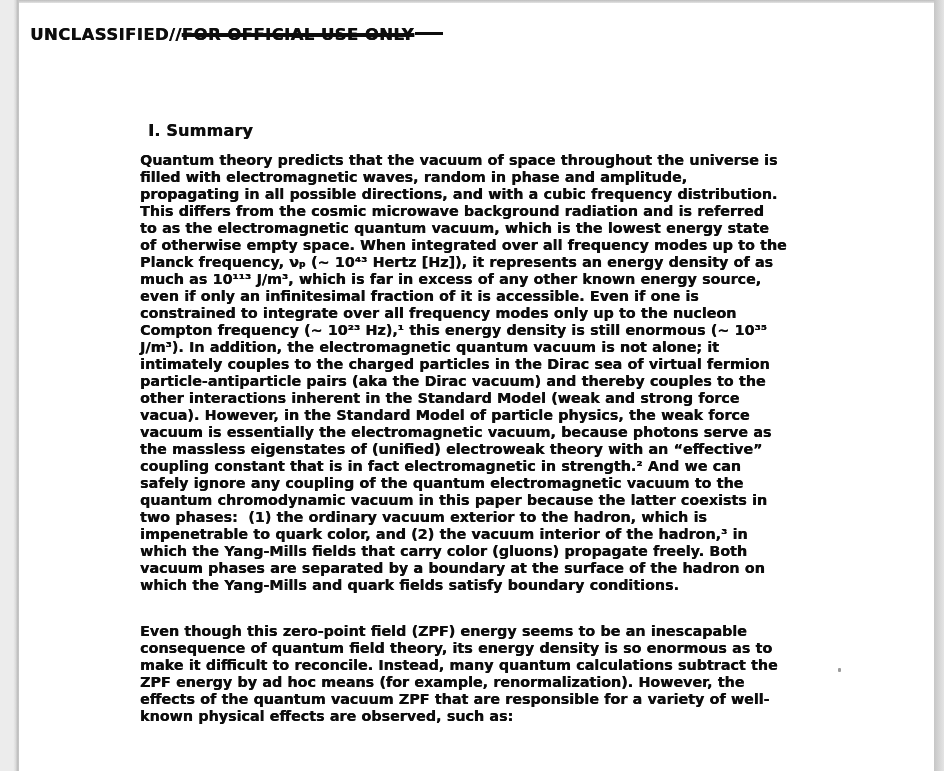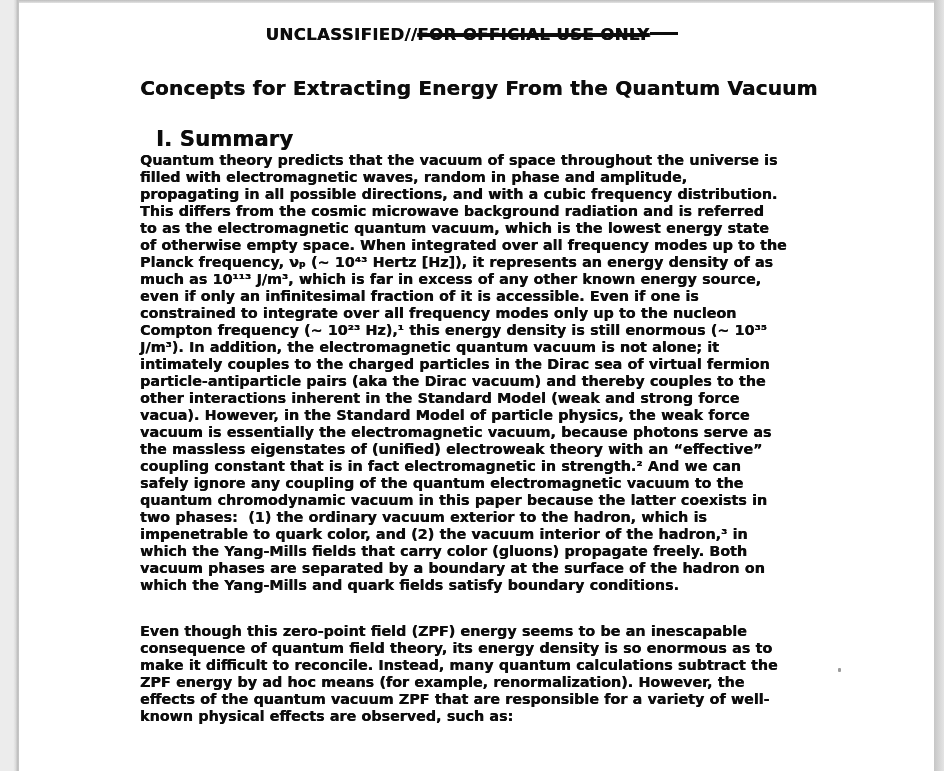--- a/index.html
+++ b/index.html
@@ -29,21 +29,20 @@
     position: absolute; top: 0; right: 0; bottom: 0; width: 10px;
     background: linear-gradient(to right, #c6c6c6, #e4e4e4);
   }
   .speck {
     position: absolute; left: 838px; top: 668px; width: 3px; height: 4px;
     background: #9c9c9c; border-radius: 1px;
   }
   
   .banner {
     position: absolute; top: 25px; left: 30px; right: 30px;
-    text-align: center;
     font-weight: bold;
     font-size: 16.5px;
     letter-spacing: 0.4px;
     white-space: nowrap;
     text-shadow: 0.4px 0 0 currentColor;
   }
   .banner .struck {
     text-decoration: line-through;
     text-decoration-thickness: 3.5px;
   }
@@ -60,22 +59,22 @@
   .doc-title {
     position: absolute; left: 140px; top: 75px; margin: 0;
     font-size: 20px;
     line-height: 26px;
     font-weight: bold;
     letter-spacing: 0.2px;
     white-space: nowrap;
     text-shadow: 0.4px 0 0 currentColor;
   }
   .section-heading {
-    position: absolute; left: 140px; top: 111px; margin: 16px;
-    font-size: 21px;
+    position: absolute; left: 140px; top: 111px; margin: 8px;
+    font-size: 16px;
     line-height: 24px;
     font-weight: bold;
     letter-spacing: 0.2px;
     white-space: nowrap;
     text-shadow: 0.4px 0 0 currentColor;
   }
   
   .para {
     position: absolute; left: 140px; width: 712px;
     white-space: pre-wrap;
@@ -94,21 +93,20 @@
 
 <div class="screen">
 
   <div class="edge-top"></div>
   <div class="edge-left"></div>
   <div class="edge-right"></div>
   <div class="speck"></div>
 
   <div class="banner"><span>UNCLASSIFIED//</span><span class="struck">FOR OFFICIAL USE ONLY</span></div>
 
-  <h1 class="doc-title">Concepts for Extracting Energy From the Quantum Vacuum</h1>
 
   <h2 class="section-heading">I. Summary</h2>
 
   <div class="para p1">Quantum theory predicts that the vacuum of space throughout the universe is
 filled with electromagnetic waves, random in phase and amplitude,
 propagating in all possible directions, and with a cubic frequency distribution.
 This differs from the cosmic microwave background radiation and is referred
 to as the electromagnetic quantum vacuum, which is the lowest energy state
 of otherwise empty space. When integrated over all frequency modes up to the
 Planck frequency, νₚ (~ 10⁴³ Hertz [Hz]), it represents an energy density of as

